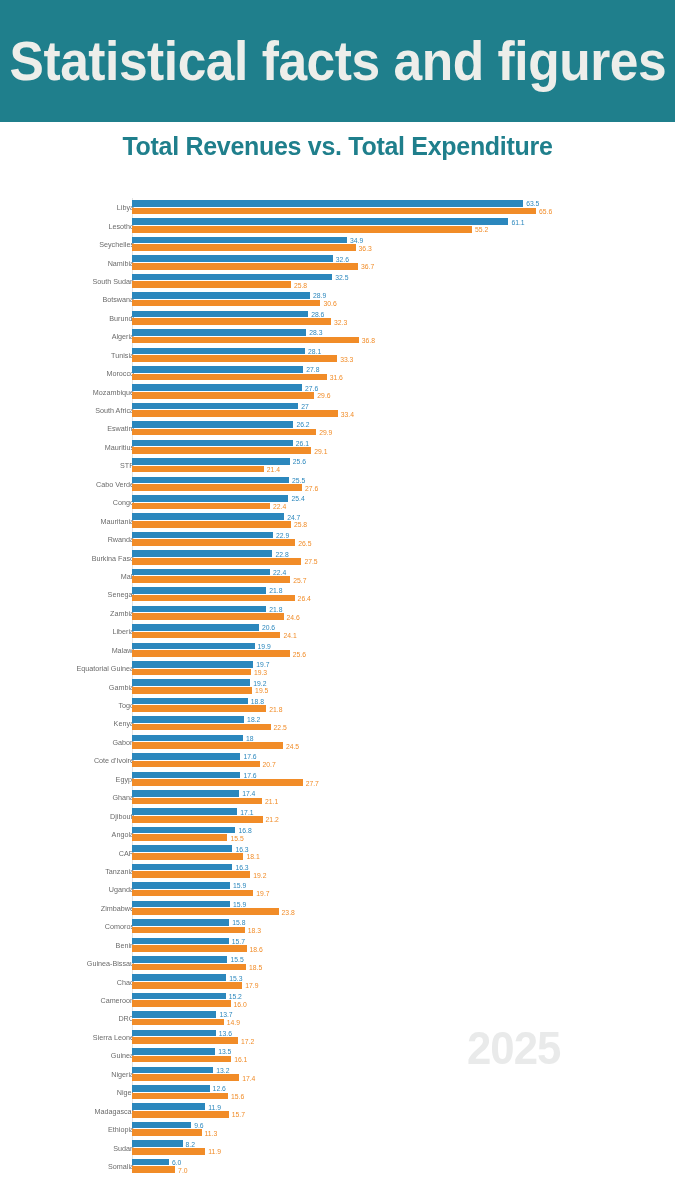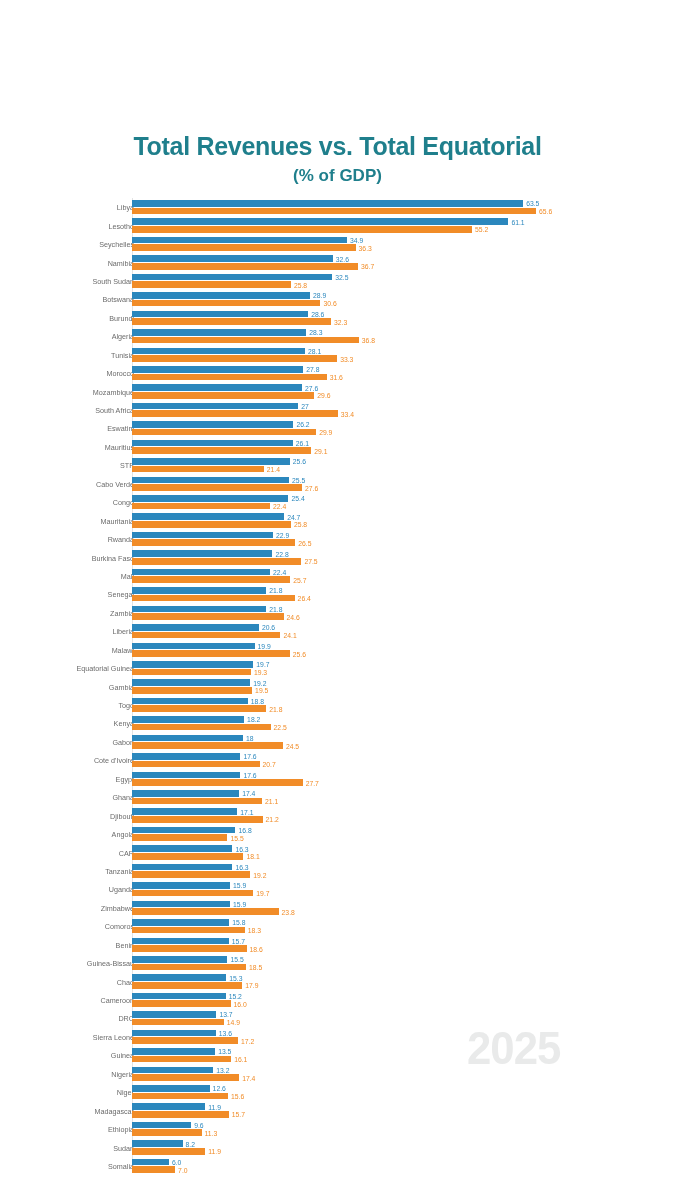--- a/index.html
+++ b/index.html
@@ -183,23 +183,25 @@
     white-space: nowrap;
   }
   .footer-left  { left: 44px;  top: 3px; transform-origin: left center; }
   .footer-right { right: 20px; top: 3px; transform-origin: right center; }
 </style>
 </head>
 <body>
 
 <div id="page">
 
-
-  <div class="chart-title">Total Revenues vs. Total Equatorial</div>
-  <div class="chart-subtitle">(% of GDP)</div>
+  <div class="banner">
+    <div class="banner-title">Statistical facts and figures</div>
+  </div>
+
+  <div class="chart-title">Total Revenues vs. Total Expenditure</div>
 
   <div class="plot">
     <div class="axis-line"></div>
     <div class="rows" id="rows">
         <div class="row">
           <div class="cat-label">Libya</div>
           <div class="bars">
             <div class="bar rev" style="width: 391.16px; left: 0px;"></div>
             <div class="bar-val rev" style="left: 394.16px;">63.5</div>
             <div class="bar exp" style="width: 404.096px; left: 0px;"></div>

